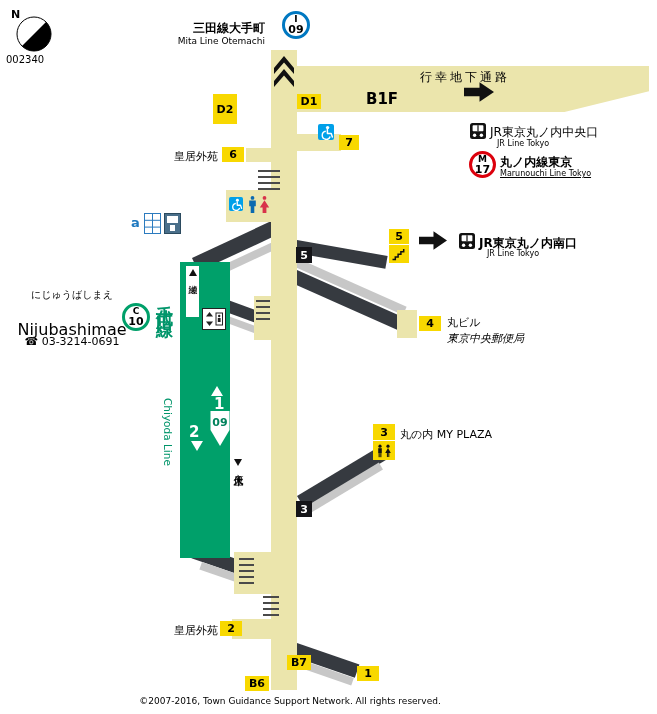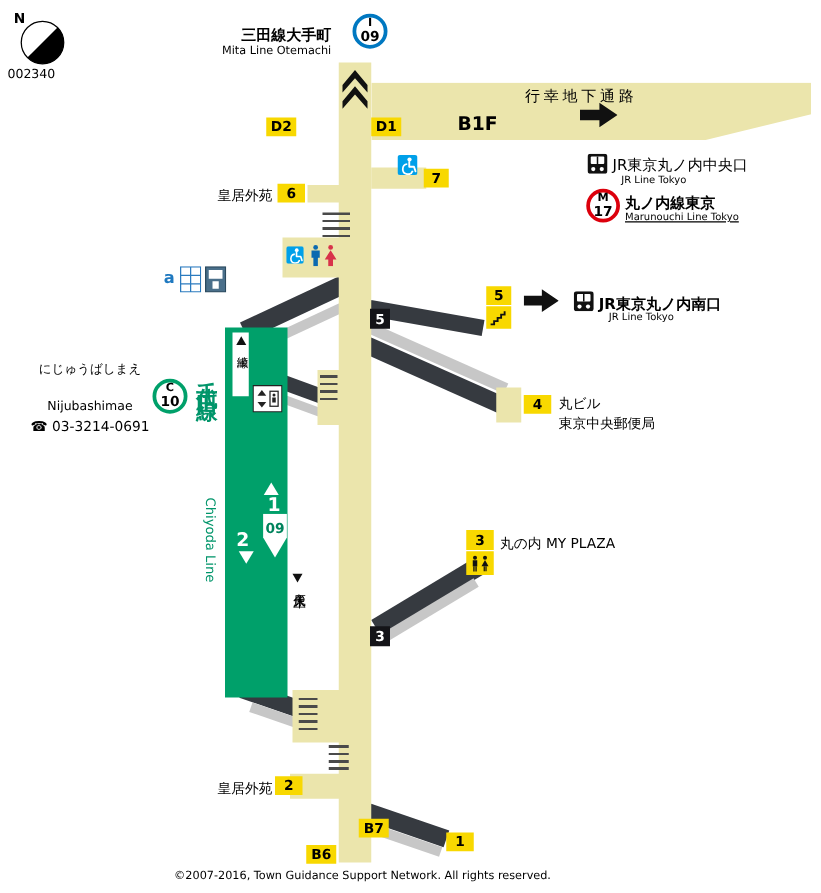--- a/index.html
+++ b/index.html
@@ -124,21 +124,21 @@
   </div>
 
   <div class="txt" style="left:405px;top:69px;width:120px;text-align:center;font-size:12px;letter-spacing:3px;">行幸地下通路</div>
   <div class="abs" style="left:464px;top:82px;width:30px;height:20px;">
     <svg width="30" height="20" viewBox="0 0 29 19">
         <path d="M0 5.5 H15 V0 L29 9.5 L15 19 V13.5 H0 Z" fill="#111"></path>
       </svg>
   </div>
   <div class="txt" style="left:366px;top:90px;font-size:15px;font-weight:bold;">B1F</div>
 
-  <div class="exy" style="left:213px;top:94px;width:24px;height:15px;">D2</div>
+  <div class="exy" style="left:213px;top:94px;width:24px;height:30px;">D2</div>
   <div class="exy" style="left:297px;top:94px;width:24px;height:15px;">D1</div>
 
   <div class="abs" style="left:318px;top:124px;width:16px;height:16px;">
     <svg width="16" height="16" viewBox="0 0 16 16">
       <rect width="16" height="16" rx="2" fill="#00a0e9"></rect>
       <circle cx="9.6" cy="3.6" r="1.7" fill="#fff"></circle>
       <path d="M9.4 5.6 V9.4 H13.2 L14.4 13" stroke="#fff" stroke-width="1.5" fill="none" stroke-linecap="round" stroke-linejoin="round"></path>
       <path d="M7.8 7.2 A4.1 4.1 0 1 0 12.2 12.6" stroke="#fff" stroke-width="1.4" fill="none"></path>
     </svg>
   </div>
@@ -221,24 +221,24 @@
       <rect x="7.4" y="2.2" width="1.2" height="6" fill="#111"></rect>
       <circle cx="4.6" cy="12.2" r="1.7" fill="#fff"></circle>
         <circle cx="11.4" cy="12.2" r="1.7" fill="#fff"></circle>
     </svg>
   </div>
   <div class="txt" style="left:479px;top:235px;font-size:12px;font-weight:bold;">JR東京丸ノ内南口</div>
   <div class="txt" style="left:487px;top:249px;font-size:8px;">JR Line Tokyo</div>
 
   <div class="exy" style="left:419px;top:316px;width:22px;height:15px;">4</div>
   <div class="txt" style="left:447px;top:315px;font-size:11px;">丸ビル</div>
-  <div class="txt" style="left:447px;top:331px;font-size:11px;">東京中央郵便局</div>
+  <div class="txt" style="left:447px;top:331px;font-size:11px;font-style:italic;">東京中央郵便局</div>
 
   <div class="txt" style="left:12px;top:288px;width:120px;text-align:center;font-size:10px;">にじゅうばしまえ</div>
-  <div class="txt" style="left:12px;top:320px;width:120px;text-align:center;font-size:10px;">Nijubashimae</div>
+  <div class="txt" style="left:12px;top:320px;width:120px;text-align:center;font-size:16px;">Nijubashimae</div>
   <div class="txt" style="left:8px;top:335px;width:128px;text-align:center;font-size:11px;">☎ 03-3214-0691</div>
   <div class="badge" style="left:122px;top:303px;width:28px;height:28px;border:3px solid #00a06a;">
     <span class="bl">C</span>
     <span class="bn">10</span>
   </div>
 
   <div class="abs vt" style="left:154px;top:292px;font-size:17px;font-weight:bold;color:#00956a;letter-spacing:5px;">千代田線</div>
   <div class="abs vt" style="left:162px;top:398px;font-size:10.5px;color:#00956a;">Chiyoda Line</div>
 
   <div class="exk" style="left:296px;top:501px;width:16px;height:16px;">3</div>

